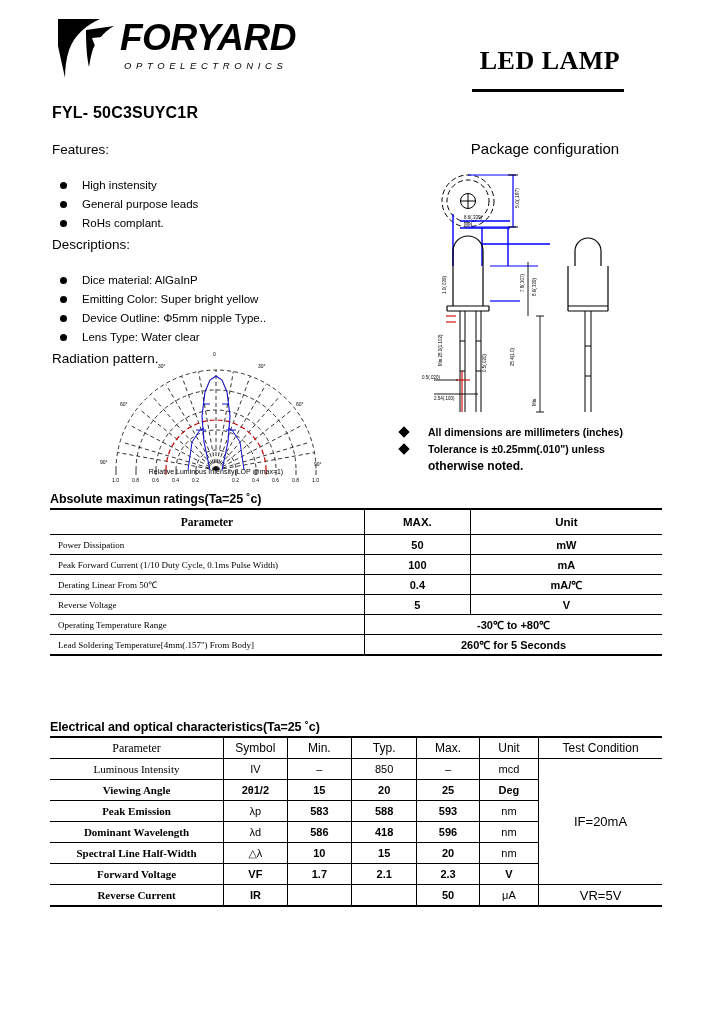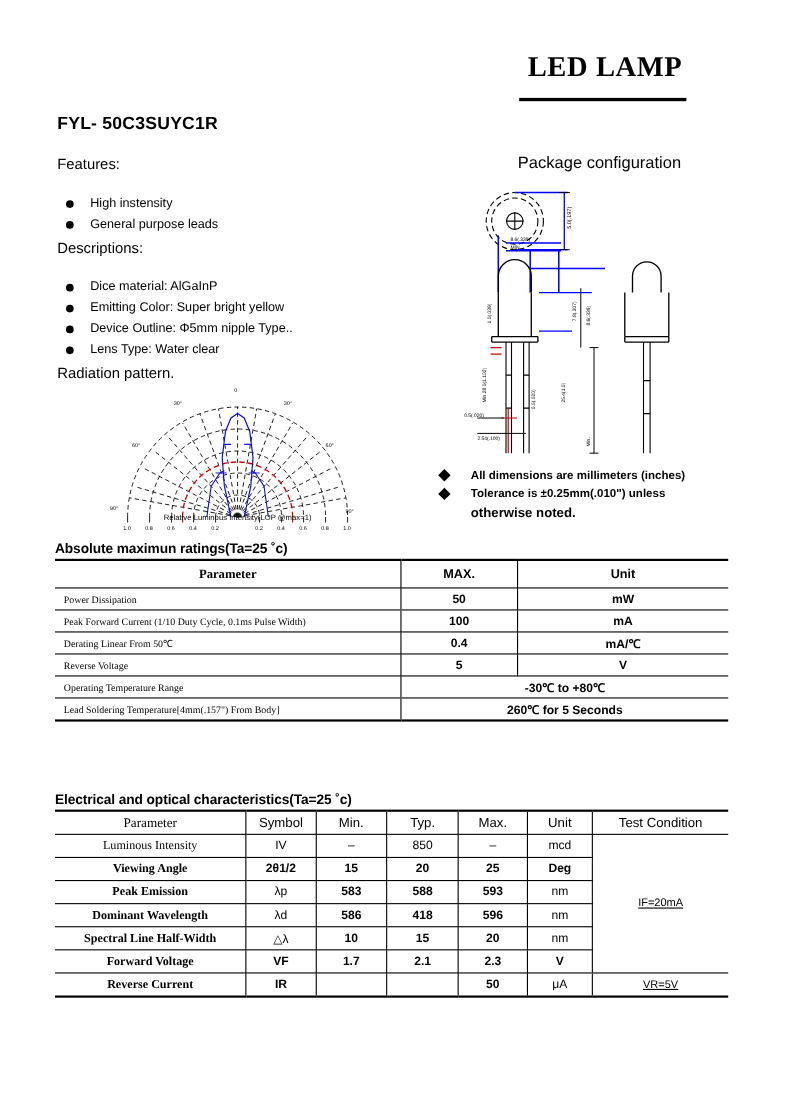--- a/index.html
+++ b/index.html
@@ -206,39 +206,51 @@
   #t-abs .c-cell { text-align: center; font-size: 11px; font-weight: bold; }
   #t-abs .hdr-row th { height: 24px; }
 
   
   #t-elec { left: 50px; top: 736px; width: 612px; }
   #t-elec th, #t-elec td { height: 20px; text-align: center; }
   #t-elec th { font-size: 12px; font-weight: normal; }
   #t-elec td { font-size: 11px; }
   #t-elec td.bold { font-weight: bold; }
   #t-elec .param { font-size: 11px; }
-  #t-elec .tc { font-size: 10px; text-decoration: underline; }
+  #t-elec .tc { font-size: 13px; }
 </style>
 </head>
 <body>
 
 <div class="page">
 
   <div class="header">
+    <div class="logo-wrap">
+      <div class="logo-mark">
+        <svg viewBox="0 0 62 64" width="62" height="64">
+          <path d="M2 3 L44 3 C30 9 18 20 13 34 C10 43 9 53 9 62 C7 52 4 40 2 30 Z" fill="#000"></path>
+          <path d="M30 14 L58 10 C48 16 41 24 37 33 C35 39 34 45 33 51 C31 43 30 30 30 14 Z" fill="#000"></path>
+          <path d="M36 22 L57 20 L39 30 Z" fill="#fff"></path>
+        </svg>
+      </div>
+      <div class="logo-text">FORYARD</div>
+      <div class="logo-sub">OPTOELECTRONICS</div>
+    </div>
     <div class="doc-title">LED LAMP</div>
     <div class="doc-title-rule"></div>
   </div>
 
   <div class="part-number">FYL- 50C3SUYC1R</div>
 
   <div class="features-col">
     <div class="sec-label">Features:</div>
     <ul class="bullets">
       <li><span class="bdot"></span><span>High instensity</span></li>
       <li><span class="bdot"></span><span>General purpose leads</span></li>
+      <li><span class="bdot"></span><span>RoHs complant.</span></li>
     </ul>
     <div class="sec-label">Descriptions:</div>
     <ul class="bullets">
       <li><span class="bdot"></span><span>Dice material: AlGaInP</span></li>
       <li><span class="bdot"></span><span>Emitting Color: Super bright yellow</span></li>
       <li><span class="bdot"></span><span>Device Outline: Φ5mm nipple Type..</span></li>
       <li><span class="bdot"></span><span>Lens Type: Water clear</span></li>
     </ul>
     <div class="sec-label">Radiation pattern.</div>
   </div>

